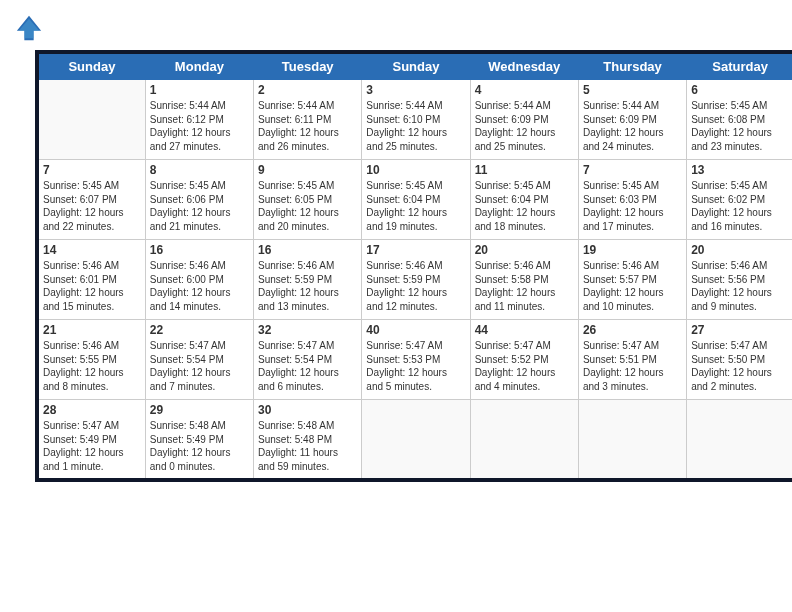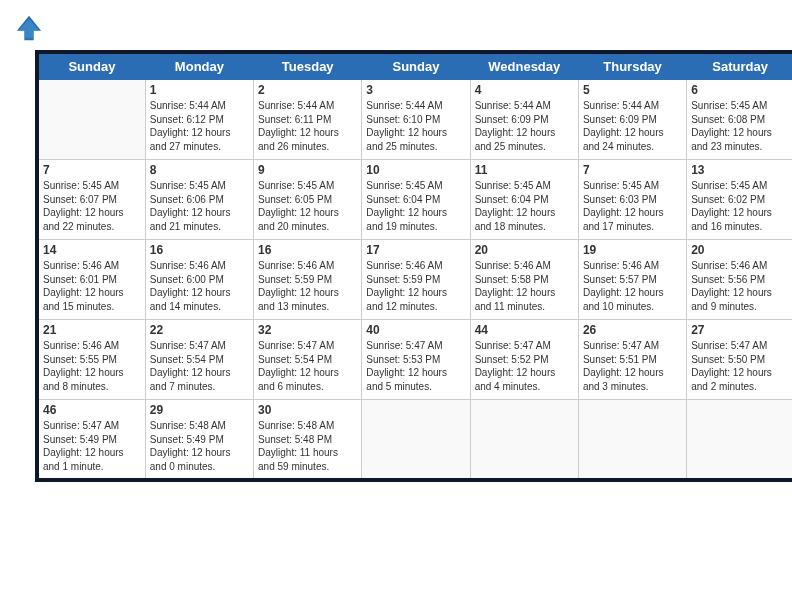--- a/index.html
+++ b/index.html
@@ -317,21 +317,21 @@
           <td>
             <span class="day-number">27</span>
             <div class="day-info" style="white-space: pre-line;">Sunrise: 5:47 AM
 Sunset: 5:50 PM
 Daylight: 12 hours
 and 2 minutes.</div>
           </td>
         </tr>
         <tr>
           <td>
-            <span class="day-number">46</span>
+            <span class="day-number">28</span>
             <div class="day-info" style="white-space: pre-line;">Sunrise: 5:47 AM
 Sunset: 5:49 PM
 Daylight: 12 hours
 and 1 minute.</div>
           </td>
           <td>
             <span class="day-number">29</span>
             <div class="day-info" style="white-space: pre-line;">Sunrise: 5:48 AM
 Sunset: 5:49 PM
 Daylight: 12 hours

